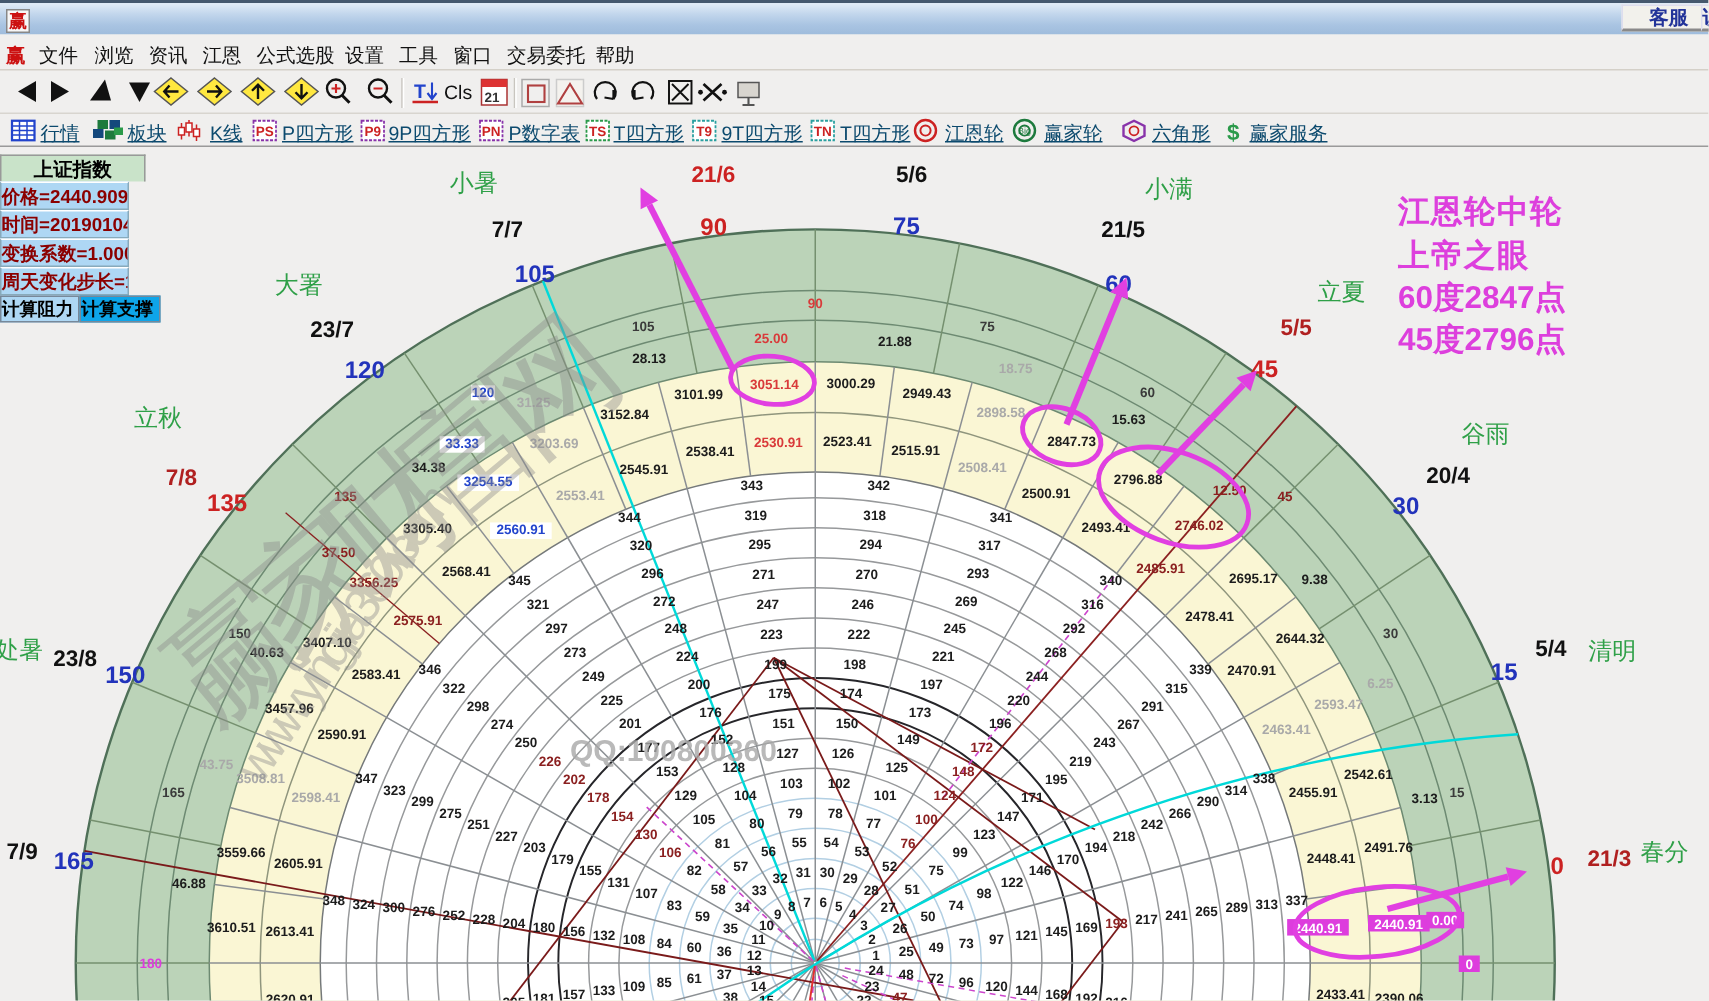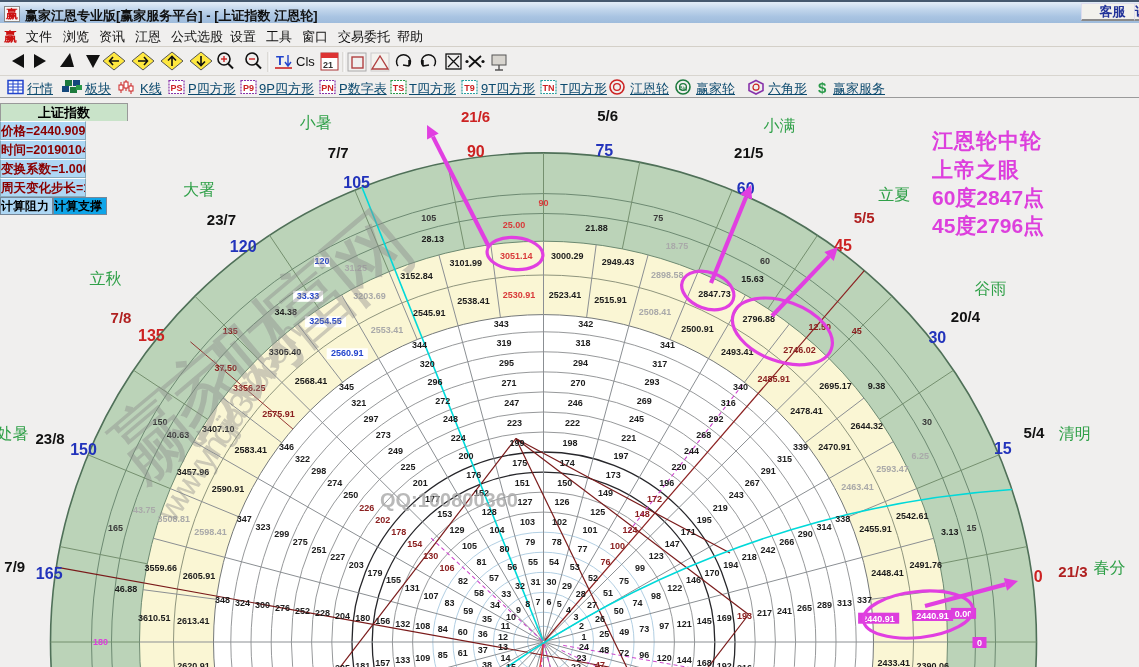--- a/index.html
+++ b/index.html
@@ -14,21 +14,21 @@
   color:#223399; font-size:13px; font-weight:bold; text-align:center; line-height:16px; }
 #menubar { position:absolute; left:0; top:23px; width:1139px; height:24px; background:#f0efee;
   border-bottom:1px solid #d4d0c8; }
 #menubar span { position:absolute; top:5px; font-size:13px; color:#111; }
 #toolbar1 { position:absolute; left:0; top:48px; width:1139px; height:28px; background:#f0efee;
   border-bottom:1px solid #d8d5cf; }
 #toolbar2 { position:absolute; left:0; top:77px; width:1139px; height:21px; background:#f0efee;
   border-bottom:1px solid #9a9a9a; }
 #toolbar2 span.lbl { position:absolute; top:3px; font-size:13px; color:#0c4a6e;text-decoration:underline; }
 #panel { position:absolute; left:0; top:103px; width:107px; height:112px; font-weight:bold; z-index:5; }
-#panel .hd { position:absolute; left:0; top:0; width:128px; height:18px; background:#c9e3c9;
+#panel .hd { position:absolute; left:0; top:0; width:97px; height:18px; background:#c9e3c9;
   border:1px solid #999; border-bottom:none; color:#000; font-size:13px; text-align:center; line-height:17px; }
 #panel .rw { position:absolute; left:0; width:86px; height:19px; background:#aed7f4;
   border:1px solid #8ab; border-top:1px solid #fff; color:#8b0000; font-size:12.5px; line-height:18px;
   white-space:nowrap; overflow:hidden; padding-left:0; }
 #panel .bt { position:absolute; top:94px; height:18px; font-size:12px; white-space:nowrap; overflow:hidden; color:#000; text-align:left;
   line-height:17px; border:1px solid #789; }
 svg text { font-family:"Liberation Sans", sans-serif; }
 </style></head><body>
 <svg id="wheel" width="1139" height="667" viewBox="0 0 1139 667" style="position:absolute;left:0;top:0">
 <rect x="0" y="0" width="1139" height="667" fill="#f0efee"></rect>
@@ -522,21 +522,20 @@
 <polygon points="1018.0,581.0 1007.1,590.7 1003.8,578.1" fill="#e13fe1"></polygon>
 <g fill="#dd3fdd" font-weight="bold" font-size="21">
       <text x="932" y="148" letter-spacing="1">江恩轮中轮</text>
       <text x="932" y="177" letter-spacing="1">上帝之眼</text>
       <text x="932" y="205">60度2847点</text>
       <text x="932" y="233">45度2796点</text>
     </g>
 </svg>
 <div id="titlebar">
  <div class="logo">赢</div>
- <div class="t">赢家江恩专业版[赢家服务平台] - [上证指数 江恩轮]</div>
  <div class="kf" style="left:1081px;width:64px;">客服</div>
  <div class="kf" style="left:1134px;width:10px;">访</div>
 </div>
 <div id="menubar">
  <span style="left:4px;color:#cc1111;font-weight:bold;">赢</span>
  <span style="left:26px">文件</span>
     <span style="left:63px">浏览</span>
     <span style="left:99px">资讯</span>
  <span style="left:135px">江恩</span>
     <span style="left:171px">公式选股</span>

